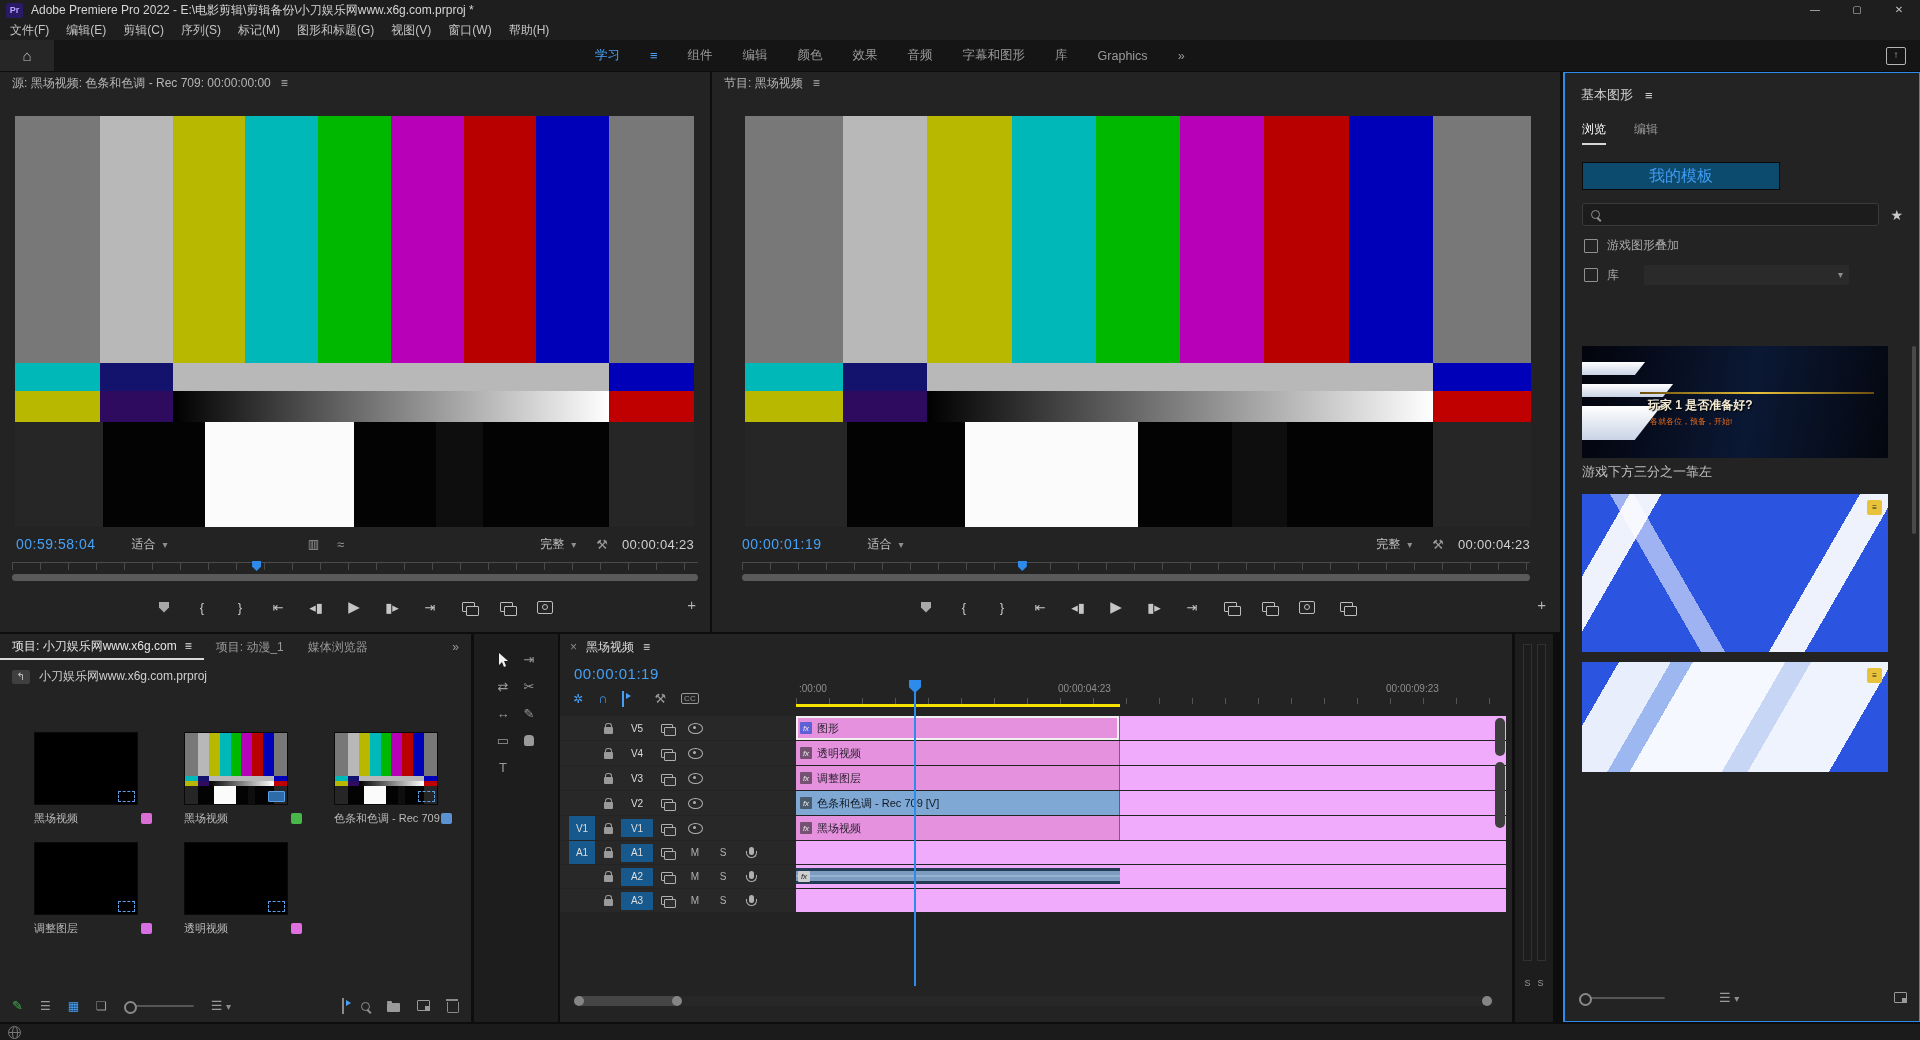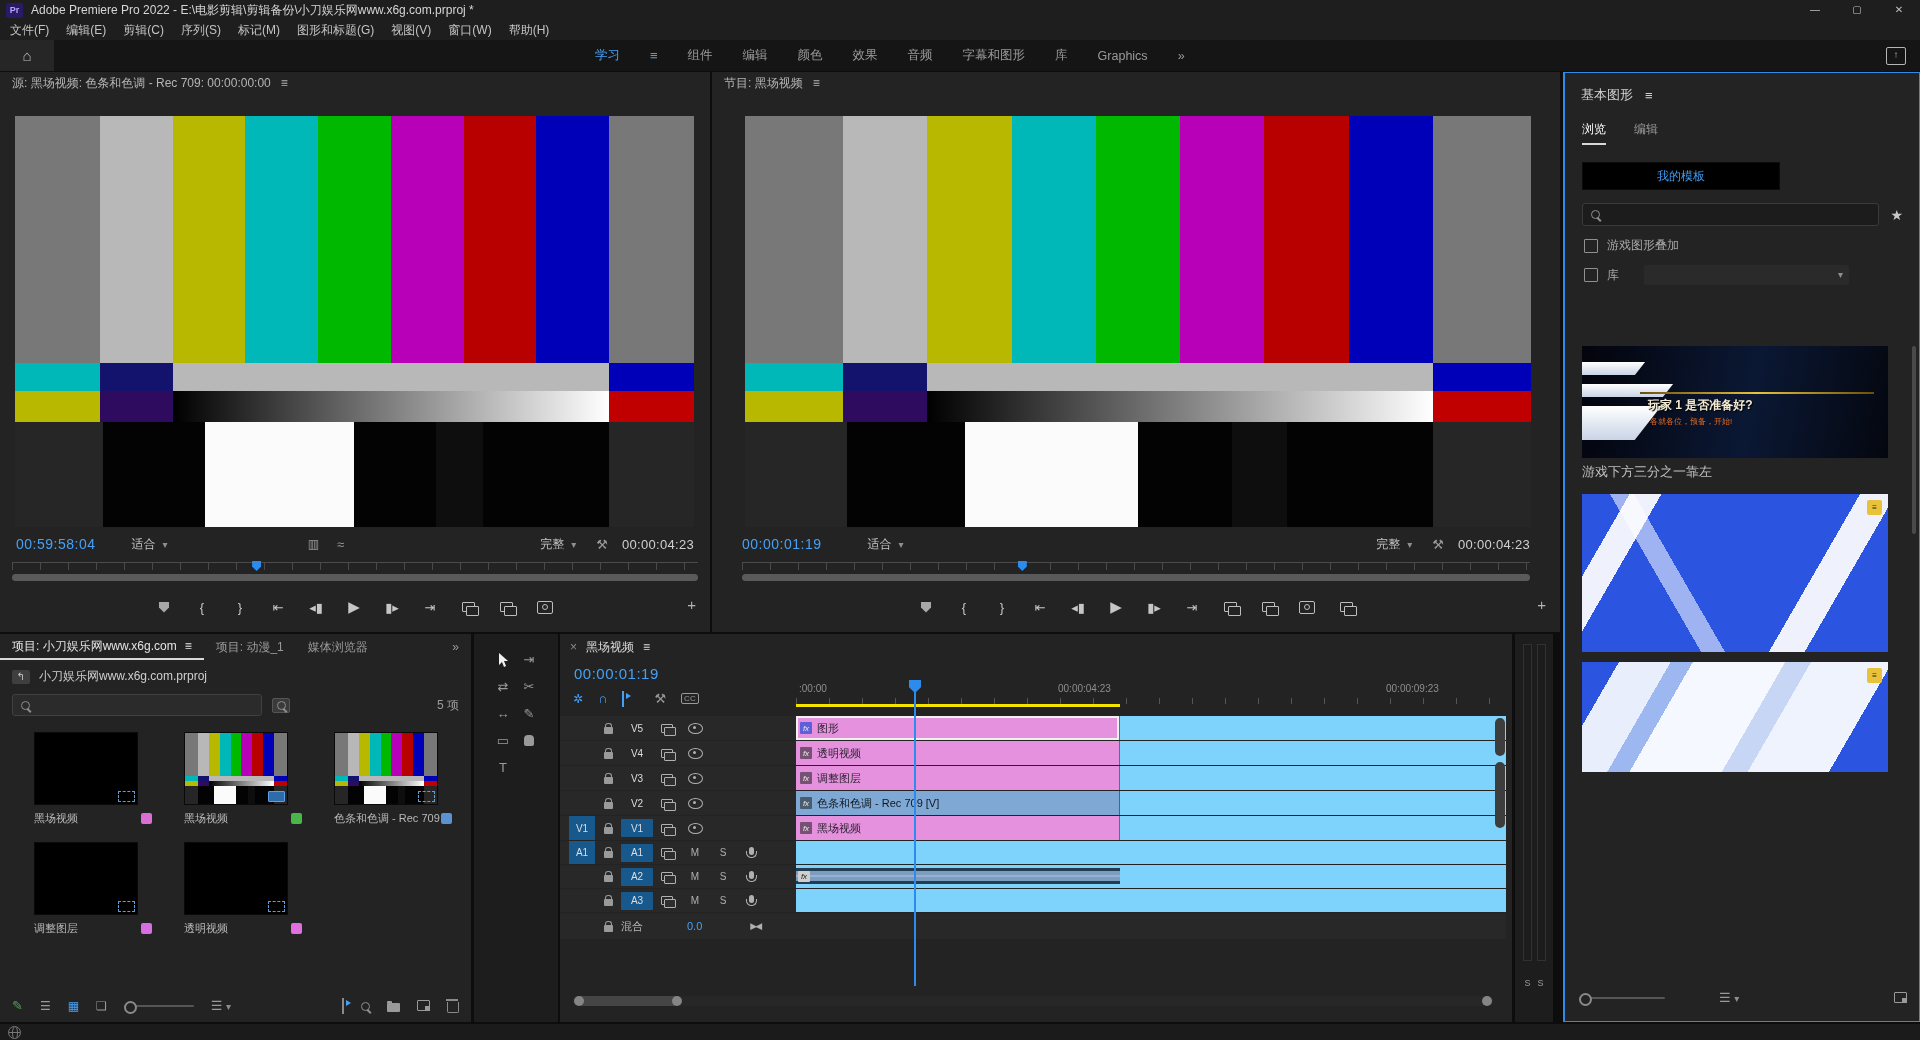--- a/index.html
+++ b/index.html
@@ -114,21 +114,21 @@
   .trow{display:flex;height:24px;margin-bottom:1px}
   .trow.audio{height:23px}
   .trow.mix{height:26px}
   .thd{width:236px;display:flex;align-items:center;background:#282828;position:relative}
   .patch{width:26px;height:100%;display:flex;align-items:center;justify-content:center;font-size:10px;color:#ddd;margin-left:9px}
   .patch.on{background:#17598c}
   .lockslot{width:26px;display:flex;justify-content:center}
   .tname{width:32px;height:18px;display:flex;align-items:center;justify-content:center;font-size:10px;color:#ddd;border-radius:1px}
   .tname.on{background:#17598c}
   .slot{width:28px;display:flex;justify-content:center;align-items:center;font-size:10px;color:#b0b0b0}
-  .lane{flex:1;position:relative;background:#7dd3fc}
+  .lane{flex:1;position:relative;background:#f0abfc}
   .clip{position:absolute;left:0;top:0;bottom:0;width:324px;background:#e591de;display:flex;align-items:center;gap:5px;padding-left:4px;box-sizing:border-box;font-size:11px;color:#2a2330;border-right:1px solid rgba(0,0,0,.4)}
   .clip.blue{background:#7fa8d4;color:#101820}
   .clip.sel{box-shadow:inset 0 0 0 2px #f0f0f0}
   .fxb{width:12px;height:12px;background:rgba(30,30,30,.55);color:#e8e8e8;font-style:italic;font-size:8px;display:flex;align-items:center;justify-content:center;border-radius:1px;flex:0 0 12px}
   .fxb.selfx{background:#5f5fd8}
   .aclip{position:absolute;left:0;width:324px;top:3px;height:16px;
      background:linear-gradient(#223c54 0 3px,#7d9cc0 3px 7px,#94b2d2 7px 9px,#7d9cc0 9px 13px,#223c54 13px 16px);display:flex;align-items:center;padding-left:2px;box-sizing:border-box}
   .aclip .fxb{background:#cfcfcf;color:#222;height:11px;width:11px}
   .mixval{color:#46a0f5;font-size:11px;margin-left:44px}
   .keyico{margin-left:48px;color:#b0b0b0;font-size:9px;letter-spacing:-2px}
@@ -145,21 +145,21 @@
   .meters{display:flex;flex-direction:column;height:100%}
   .mwrap{flex:1;display:flex;gap:5px;justify-content:center;padding-top:10px}
   .mbar{width:7px;height:315px;background:#1c1c1c;border:1px solid #313131}
   .srow{display:flex;gap:7px;justify-content:center;font-size:9px;color:#9a9a9a;padding-bottom:34px}
 
   
   .eg{border:1px solid #2d8ceb;border-left-width:2px;box-sizing:border-box}
   .eghead{display:flex;align-items:center;gap:12px;padding:13px 0 0 16px;font-size:13px;color:#d2d2d2}
   .egtabs{display:flex;gap:28px;margin:17px 0 0 17px;font-size:12px;color:#9a9a9a}
   .egtab.active{color:#fff;padding-bottom:5px;border-bottom:2px solid #d8d8d8}
-  .egbtn{margin:17px 0 0 17px;width:196px;height:26px;background:#000000;border:1px solid #0b0b0b;color:#3f9bf0;display:flex;align-items:center;justify-content:center;font-size:12px}
+  .egbtn{margin:17px 0 0 17px;width:196px;height:26px;background:#0c4a6e;border:1px solid #0b0b0b;color:#3f9bf0;display:flex;align-items:center;justify-content:center;font-size:16px}
   .egsearchrow{display:flex;align-items:center;gap:11px;margin:13px 16px 0 17px}
   .egsearch{flex:1;height:23px;background:#1c1c1c;border:1px solid #3a3a3a;border-radius:3px;display:flex;align-items:center;gap:8px;padding:0 8px;box-sizing:border-box}
   .egsearch input{flex:1;background:transparent;border:none;outline:none;color:#ddd;font-size:12px}
   .star{color:#c9c9c9;font-size:14px}
   .egcheckrow{display:flex;align-items:center;gap:9px;margin:11px 0 0 19px;color:#a8a8a8}
   .cbox{width:12px;height:12px;border:1.5px solid #909090;border-radius:1px;background:transparent}
   .egdrop{width:205px;height:20px;background:#2a2a2a;border-radius:2px;margin-left:16px;position:relative}
   .egdrop .chev{position:absolute;right:6px;top:4px}
   .eglist{position:absolute;left:17px;top:273px;width:306px}
   .egthumb{width:306px;position:relative;overflow:hidden;box-sizing:border-box}
@@ -412,30 +412,20 @@
       <span>≡</span>
     </span>
     <span class="ptab">项目: 动漫_1</span>
     <span class="ptab">媒体浏览器</span>
     <span class="ptab" style="margin-left:auto">»</span>
   </div>
   <div class="pcrumb">
     <span class="i-upfolder">↰</span>
     <span>小刀娱乐网www.x6g.com.prproj</span>
   </div>
-  <div class="psearch">
-    <span class="searchbox">
-      <span class="i-mag"></span>
-      <input style="">
-    </span>
-    <span class="i-find">
-        <span class="i-mag"></span>
-      </span>
-    <span class="pcount">5 项</span>
-  </div>
   <div class="pgrid">
     <div>
       <div class="pthumb">
           <span class="pbadge"></span>
         </div>
       <div class="plab">
           <span>黑场视频</span>
           <span class="chip" style="background:#d96fd4"></span>
         </div>
     </div>
@@ -765,31 +755,20 @@
             <span class="i-sync"></span>
           </span>
         <span class="slot">M</span>
         <span class="slot">S</span>
         <span class="slot">
             <span class="i-mic"></span>
           </span>
       </div>
       <div class="lane"></div>
     </div>
-    <div class="trow mix">
-      <div class="thd" style="width:100%">
-        <span class="patch"></span>
-        <span class="lockslot">
-            <span class="i-lock"></span>
-          </span>
-        <span style="font-size:11px;color:#b8b8b8">混合</span>
-        <span class="mixval">0.0</span>
-        <span class="keyico">▶◀</span>
-      </div>
-    </div>
   </div>
 
   <div class="playhead"></div>
   <div class="vth" style="top:84px;height:38px"></div>
   <div class="vth" style="top:128px;height:66px"></div>
   <div class="hscroll">
     <div class="hthumb"></div>
     <div class="hdot" style="right:2px"></div>
   </div>
 </div>

